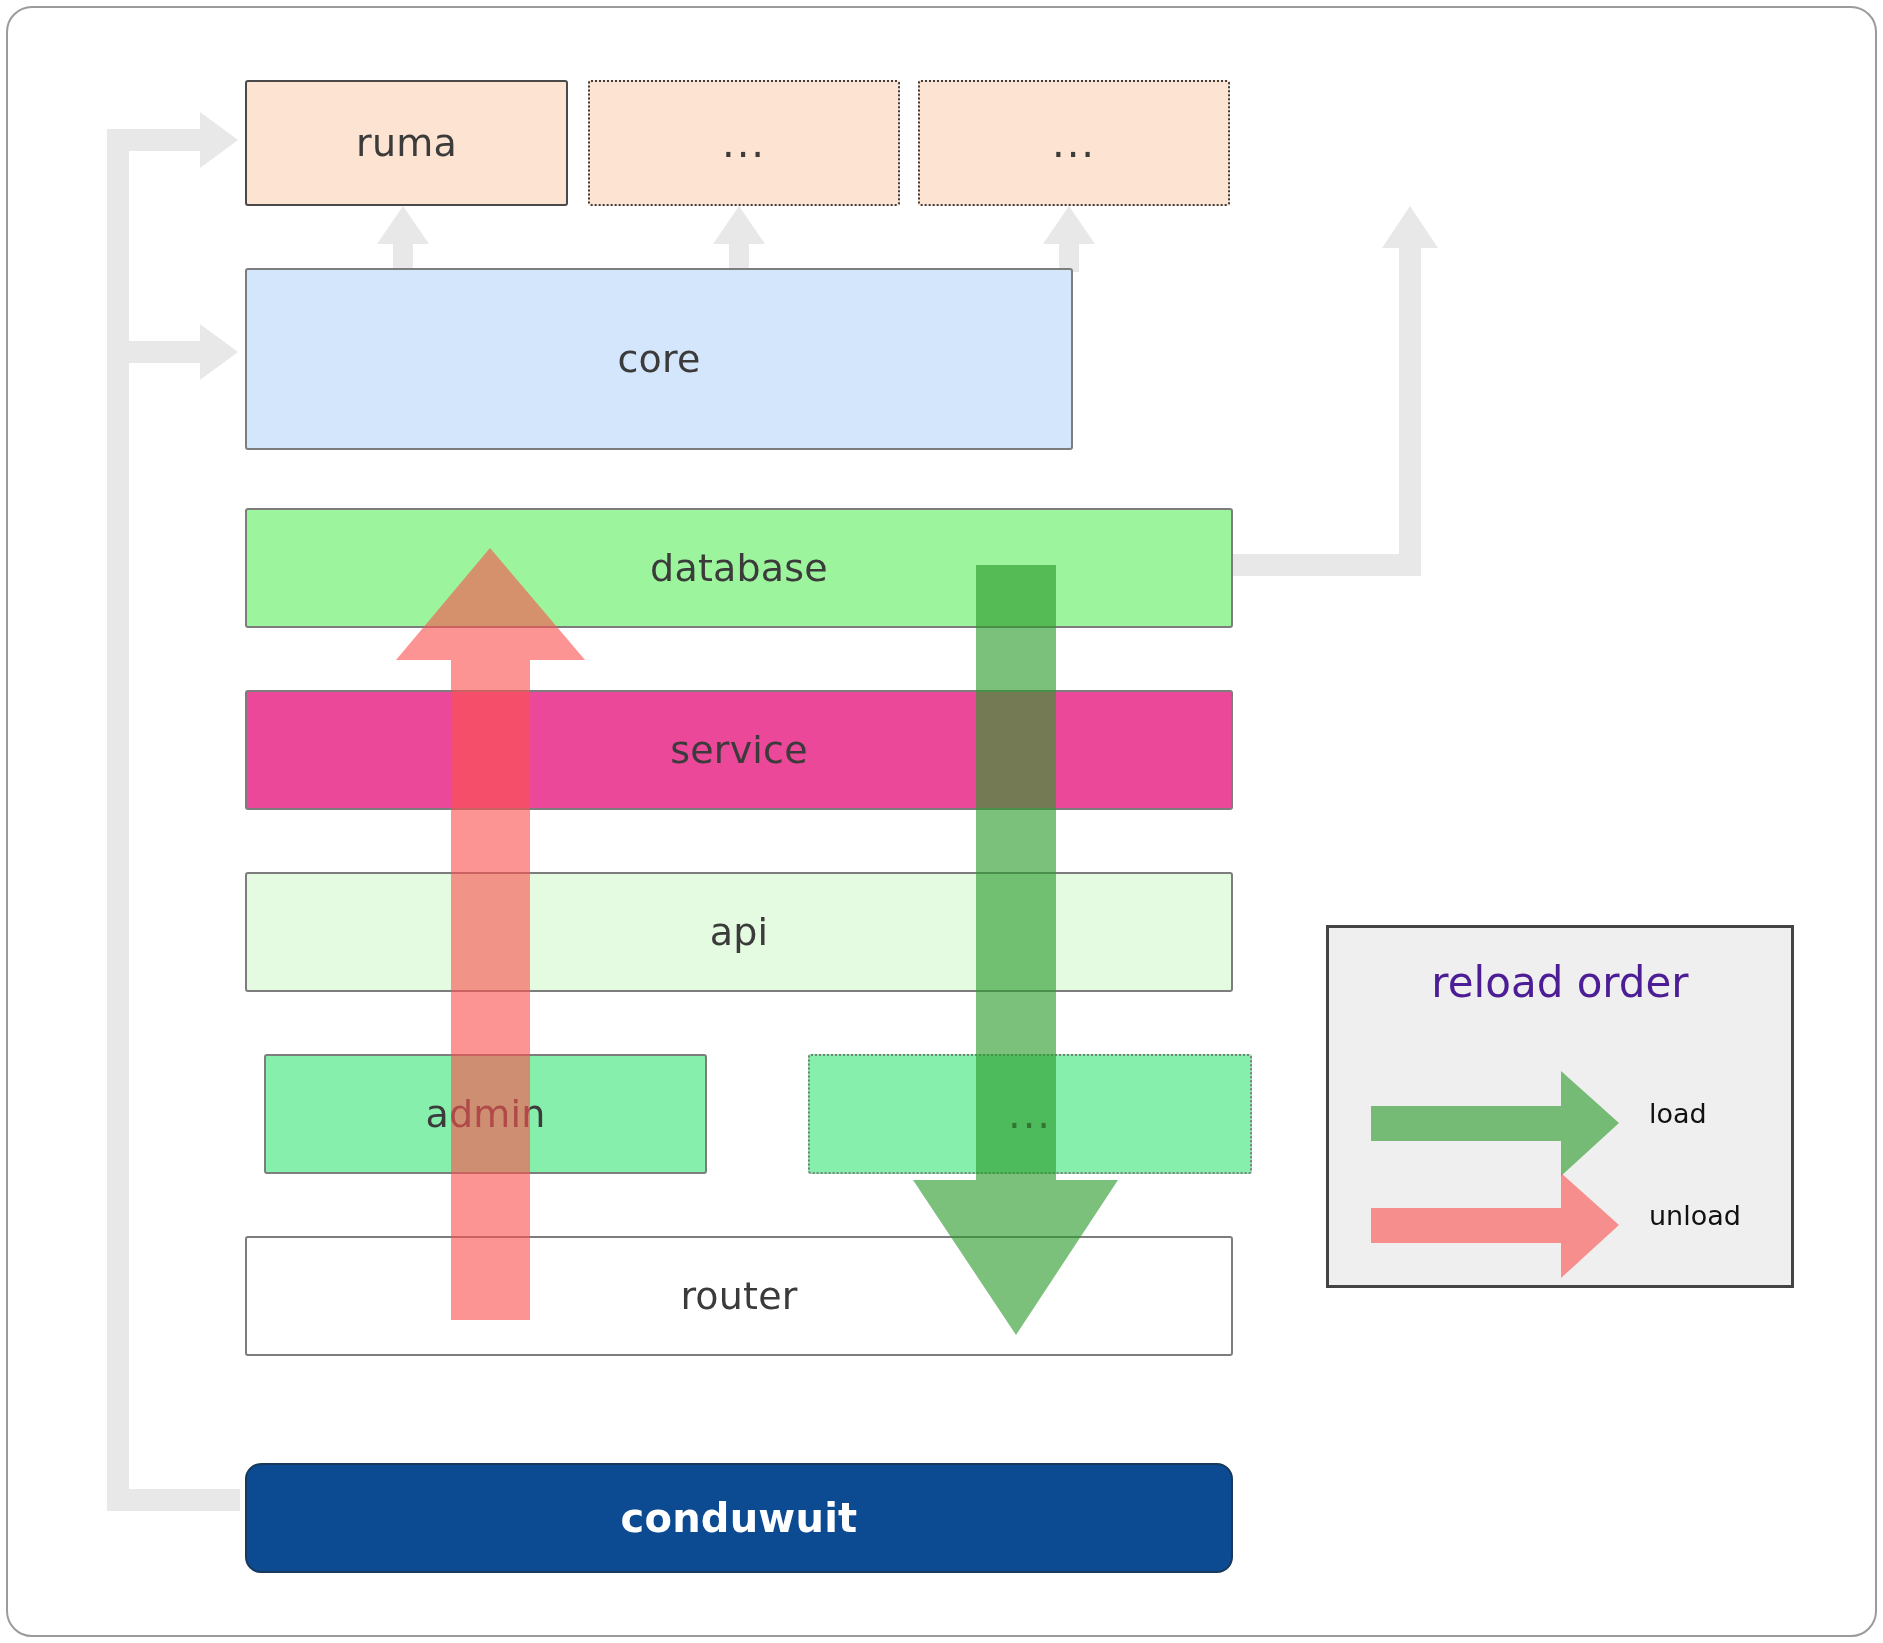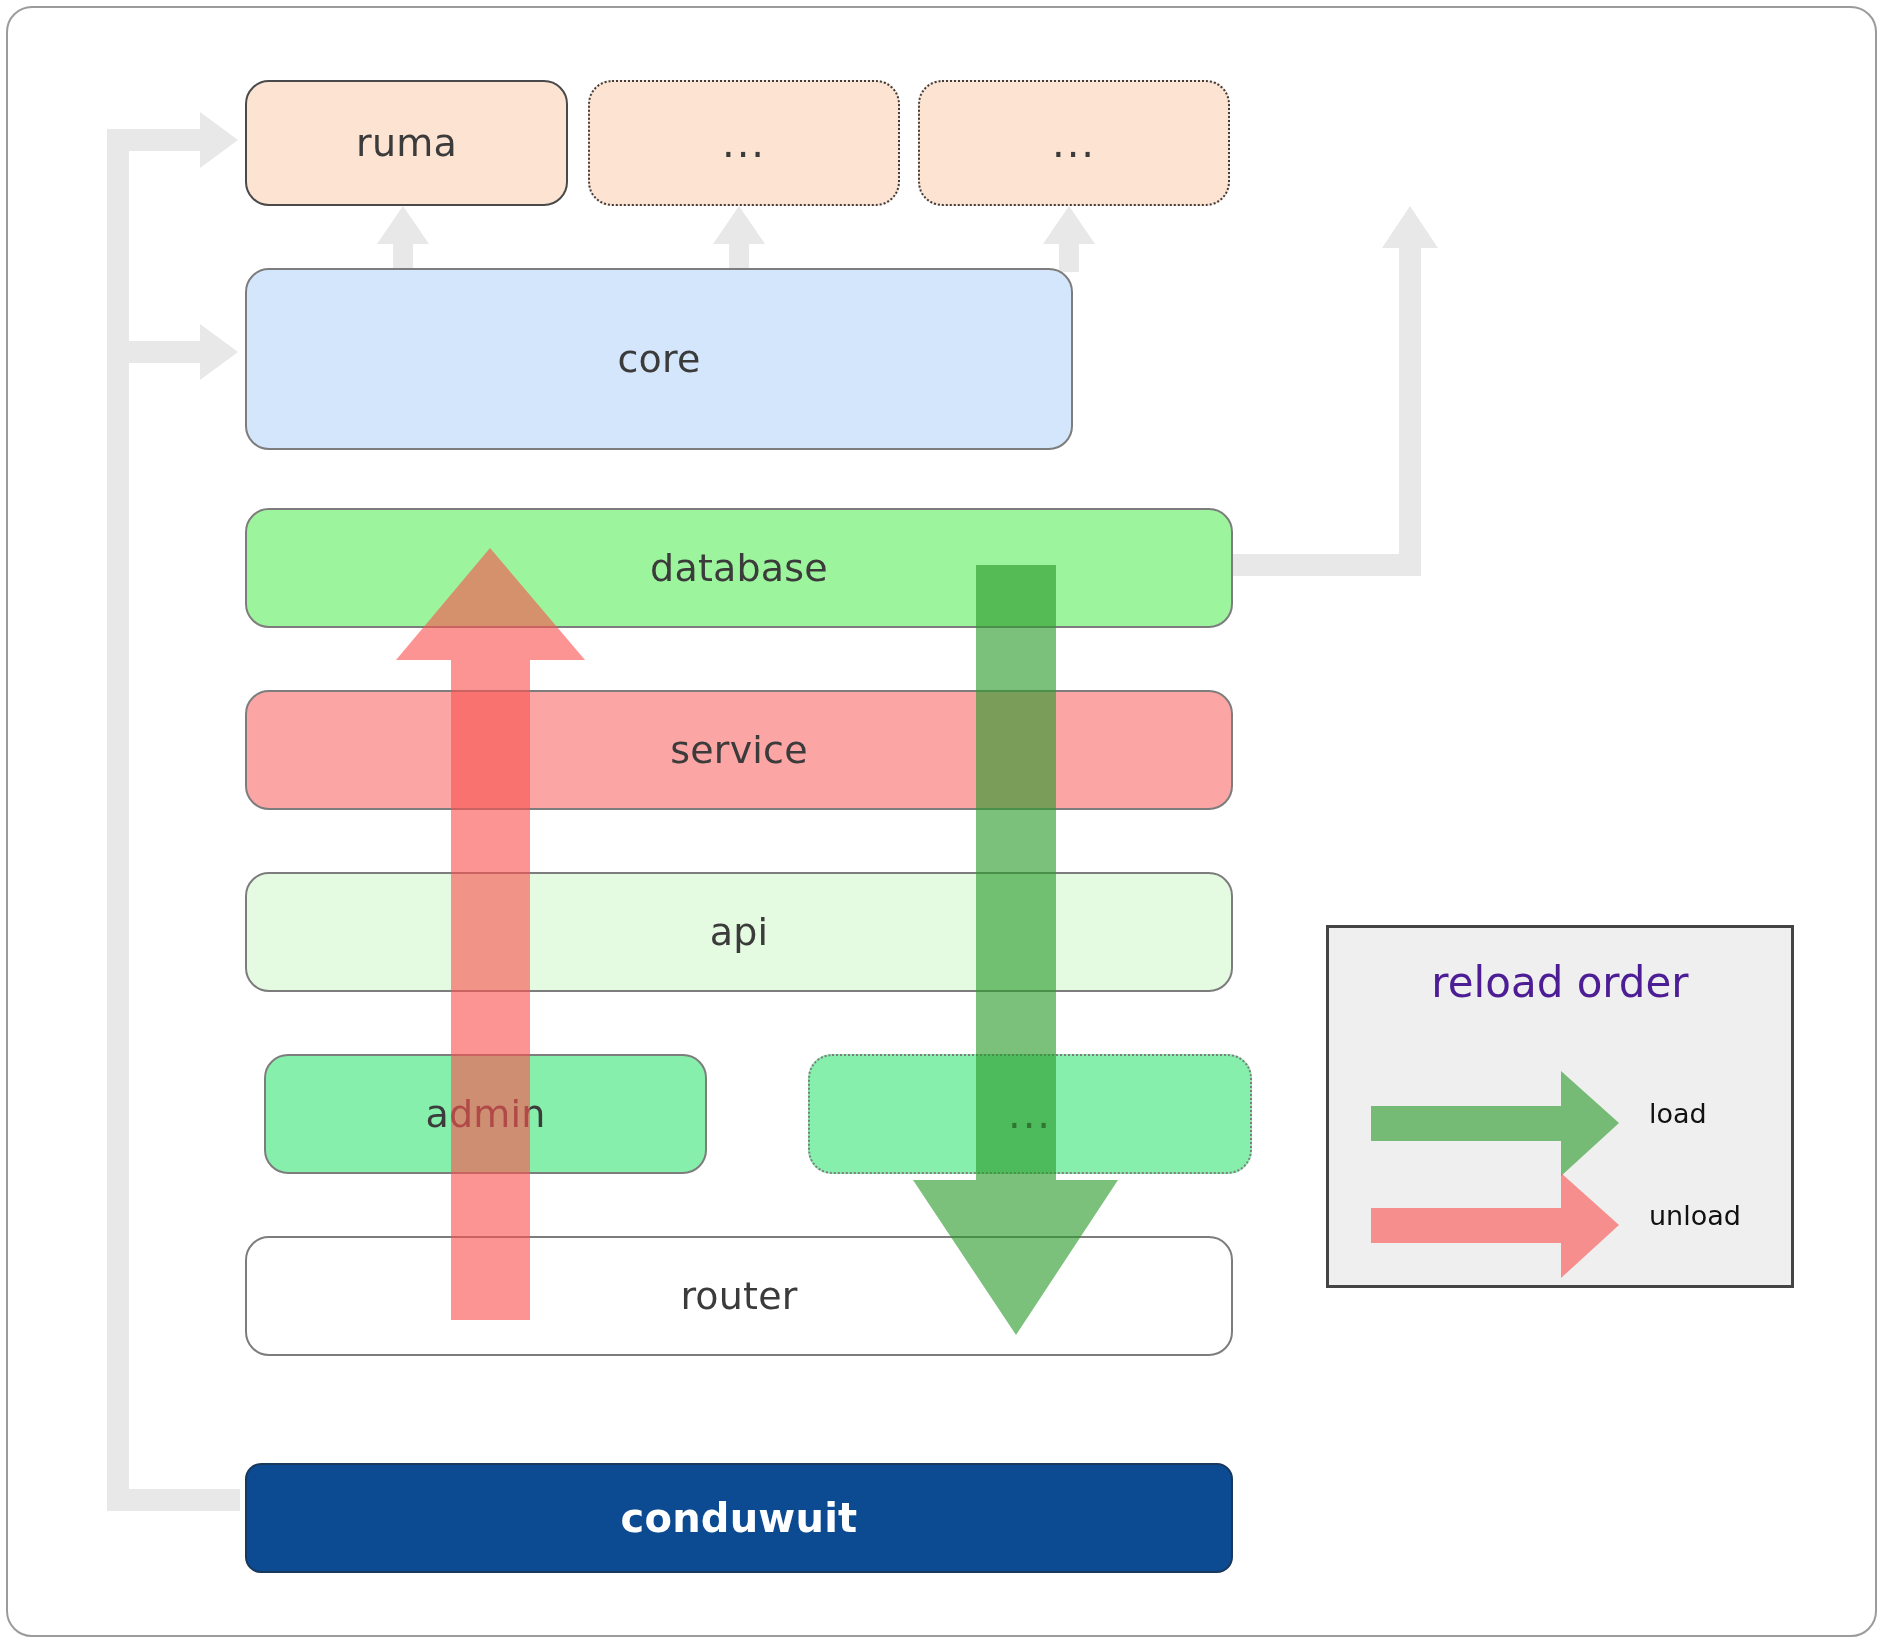--- a/index.html
+++ b/index.html
@@ -35,34 +35,34 @@
     width: 1883px;
     height: 1643px;
     overflow: visible;
   }
   .node {
     position: absolute;
     box-sizing: border-box;
     display: flex;
     align-items: center;
     justify-content: center;
-    border-radius: 24px;
+    border-radius: 3px;
     color: #3b3b3b;
     font-size: 38px;
     letter-spacing: 0.2px;
   }
   .node.solid   { border: 2.5px solid #4a4a4a; }
   .node.dotted  { border: 2.5px dotted #3d3d3d; }
   .node.greyline{ border: 2px solid #7d7d7d; }
   .node.greydot { border: 2px dotted #7d7d7d; }
 
   .peach { background: #fde3d2; }
   .blue  { background: #d4e6fb; }
   .g1    { background: #9cf59c; text-align: center; }
-  .g2    { background: #fca5a5; }
+  .g2    { background: #ec4899; }
   .g3    { background: #e4fbe1; }
   .g4    { background: #86efac; margin-left: 19px; }
   .white { background: #ffffff; }
   .navy  {
     background: #0c4a91;
     color: #ffffff;
     font-weight: bold;
     border: 2.5px solid #18385c;
     border-radius: 16px;
   }

